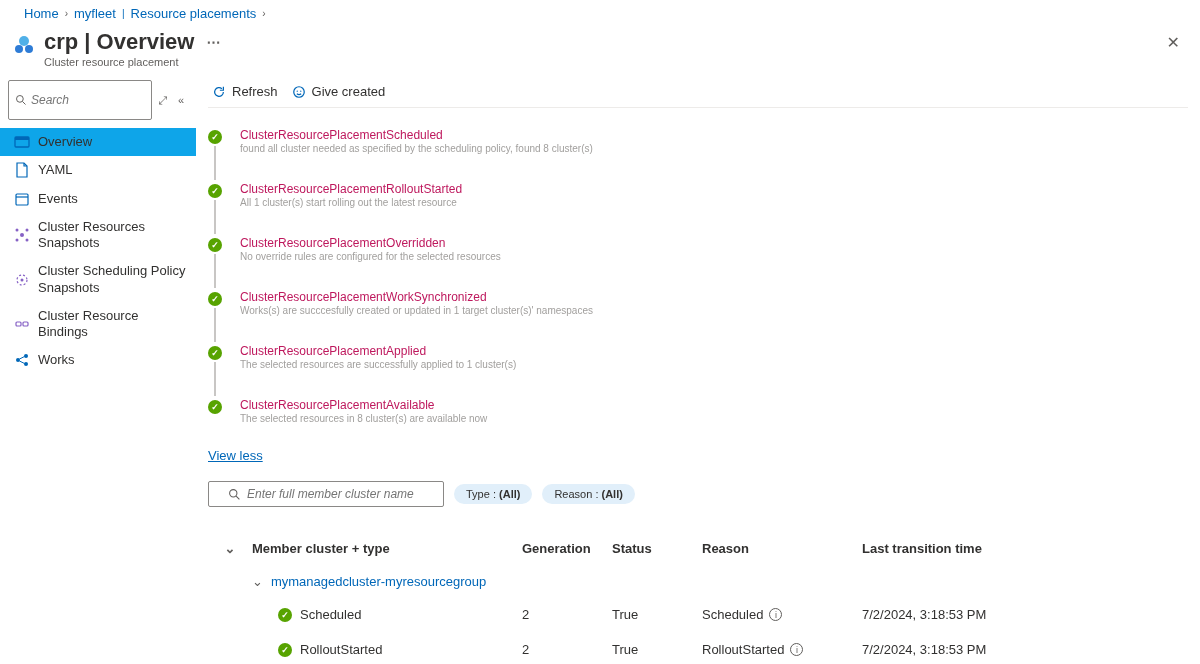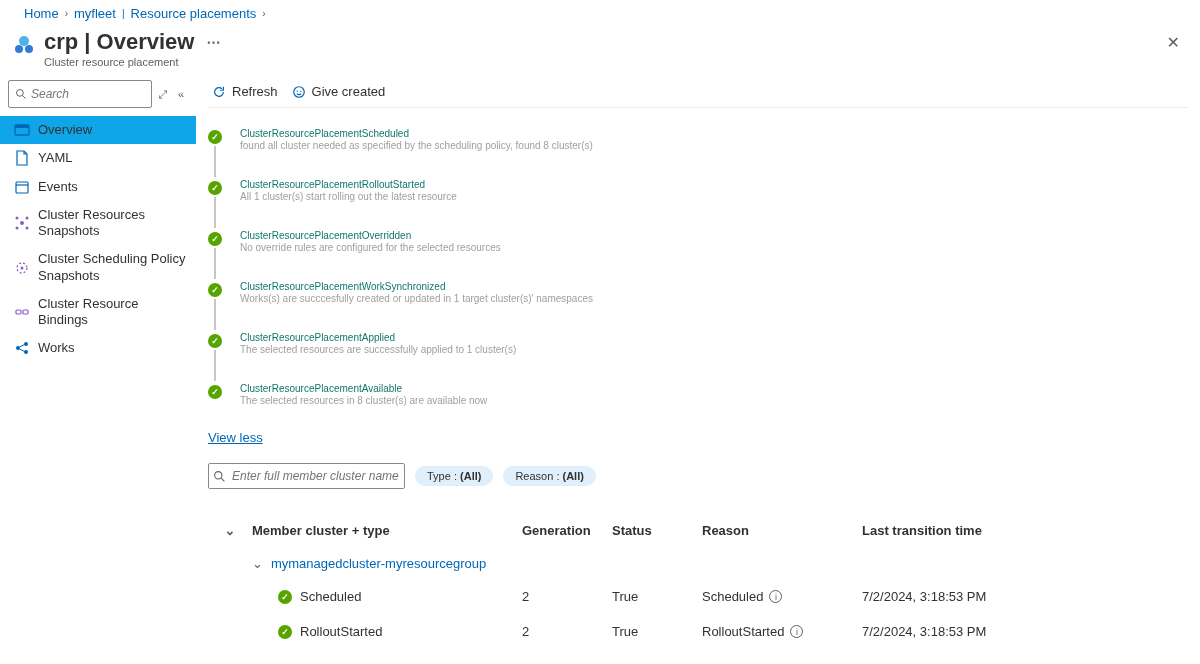--- a/index.html
+++ b/index.html
@@ -14,21 +14,21 @@
   .title-block { flex: 0 0 auto; }
   .title { font-size: 22px; font-weight: 600; color: #323130; display: flex; align-items: center; gap: 8px; }
   .title .ell { color: #605e5c; font-size: 14px; cursor: pointer; padding: 0 4px; letter-spacing: 1px; }
   .subtitle { font-size: 11px; color: #605e5c; margin-top: 1px; }
   .header-spacer { flex: 1; }
   .close-x { font-size: 16px; color: #605e5c; cursor: pointer; padding: 4px 8px; }
 
   .layout { display: flex; }
   .sidebar { width: 196px; flex-shrink: 0; padding: 0 0 0 0; }
   .search-row { display: flex; align-items: center; gap: 4px; padding: 4px 8px 8px 8px; }
-  .search-box { flex: 1; display: flex; align-items: center; border: 1px solid #8a8886; border-radius: 2px; padding: 2px 6px; height: 28px; font-size: 12px; color: #605e5c; }
+  .search-box { flex: 1; display: flex; align-items: center; border: 1px solid #8a8886; border-radius: 2px; padding: 2px 6px; height: 40px; font-size: 12px; color: #605e5c; }
   .search-box .mag { margin-right: 4px; font-size: 12px; color: #605e5c; }
   .search-box input { border: none; outline: none; font-size: 12px; font-style: italic; width: 100%; color: #323130; background: transparent; }
   .search-tool { width: 14px; text-align: center; color: #605e5c; font-size: 11px; cursor: pointer; }
   .nav-item { display: flex; align-items: center; padding: 6px 10px 6px 14px; cursor: pointer; font-size: 13px; }
   .nav-item.active { background: #0ea5e9; }
   .nav-item .nav-icon { width: 16px; height: 16px; margin-right: 8px; flex-shrink: 0; display: inline-flex; align-items: center; justify-content: center; }
   .nav-item .label { line-height: 1.25; }
 
   .main { flex: 1; padding: 0 12px 24px 12px; }
   .toolbar { display: flex; align-items: center; gap: 14px; padding: 8px 4px; border-bottom: 1px solid #edebe9; }
@@ -36,27 +36,27 @@
   .tool-btn svg { width: 14px; height: 14px; }
 
   .timeline { padding: 20px 0 8px 0; }
   .tl-item { display: flex; align-items: flex-start; position: relative; padding-bottom: 28px; }
   .tl-item:last-child { padding-bottom: 10px; }
   .tl-dot { width: 14px; height: 14px; border-radius: 50%; background: #57a300; display: flex; align-items: center; justify-content: center; flex-shrink: 0; position: relative; z-index: 2; margin-top: 2px; }
   .tl-dot::after { content: "✓"; color: #fff; font-size: 9px; font-weight: bold; }
   .tl-line { position: absolute; left: 6px; top: 18px; width: 2px; bottom: 2px; background: #c8c6c4; z-index: 1; }
   .tl-item:last-child .tl-line { display: none; }
   .tl-text { margin-left: 18px; }
-  .tl-title { font-size: 10px; color: #0f766e; }
+  .tl-title { font-size: 12px; color: #be185d; }
   .tl-desc { font-size: 10px; color: #a19f9d; margin-top: 1px; }
 
   .view-less { color: #0067b8; font-size: 13px; text-decoration: underline; cursor: pointer; display: inline-block; margin: 6px 0 18px 0; }
 
   .filter-row { display: flex; align-items: center; gap: 10px; margin-bottom: 26px; }
-  .filter-input { display: flex; align-items: center; border: 1px solid #8a8886; border-radius: 2px; width: 197px; height: 26px; padding: 0 4px; }
+  .filter-input { display: flex; align-items: center; border: 1px solid #8a8886; border-radius: 2px; width: 236px; height: 26px; padding: 0 19px; }
   .filter-input input { border: none; outline: none; font-size: 12px; font-style: italic; width: 100%; color: #605e5c; }
   .pill { background: #e1effa; border-radius: 14px; padding: 4px 12px; font-size: 11px; color: #323130; cursor: pointer; }
   .pill b { font-weight: 600; }
 
   .table-head, .table-row, .group-row { display: flex; align-items: center; padding: 8px 0; font-size: 13px; }
   .table-head { font-weight: 600; padding-bottom: 10px; }
   .col-exp { width: 44px; display: flex; justify-content: center; }
   .col-name { flex: 0 0 270px; display: flex; align-items: center; gap: 8px; }
   .col-gen  { flex: 0 0 90px; }
   .col-stat { flex: 0 0 90px; }

